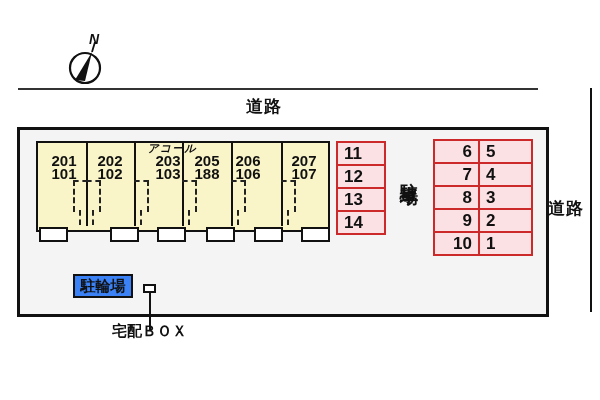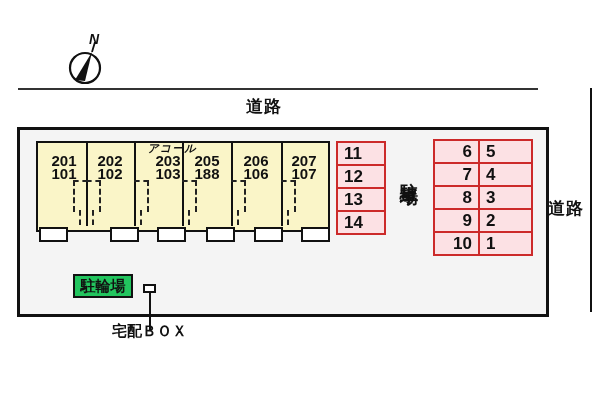--- a/index.html
+++ b/index.html
@@ -59,21 +59,21 @@
   .pk-c.r{width:55px;margin-left:-2px;padding-left:6px;}
 
   
   #tandem{left:223px;top:143px;width:106px;height:26px;box-sizing:border-box;
     background:#fce1e4;border:2px solid #cc2a2a;display:flex;align-items:center;
     font-size:16px;font-weight:bold;}
   #tandem .num{margin-left:9px;}
   #tandem .lbl{margin-left:30px;letter-spacing:2px;}
 
   
-  #bicycle{left:53px;top:144px;width:60px;height:24px;box-sizing:border-box;background:#22c55e;
+  #bicycle{left:53px;top:144px;width:60px;height:24px;box-sizing:border-box;background:#3b82f6;
     border:2px solid #111;font-size:15px;font-weight:bold;text-align:center;line-height:20px;}
 
   
   #dbox-icon{left:123px;top:154px;width:13px;height:9px;box-sizing:border-box;background:#fff;border:2px solid #111;}
   #dbox-line{left:129px;top:163px;width:0;height:38px;border-left:2px solid #111;z-index:5;}
   #dbox-label{left:112px;top:322px;font-size:15px;font-weight:bold;}
 
   .nosel{user-select:none;}
 </style>
 </head>
@@ -111,21 +111,21 @@
         <div>102</div>
       </div>
       <div class="unit-label" style="left:100px;margin-left:8px;">
         <div>203</div>
         <div>103</div>
       </div>
       <div class="unit-label" style="left:147px;">
         <div>205</div>
         <div>188</div>
       </div>
-      <div class="unit-label" style="left:196px;">
+      <div class="unit-label" style="left:188px;">
         <div>206</div>
         <div>106</div>
       </div>
       <div class="unit-label" style="left:244px;">
         <div>207</div>
         <div>107</div>
       </div>
 
       <div class="entryA leftside" style="left:35px;"></div>
       <div class="entryB jright" style="left:34px;"></div>

